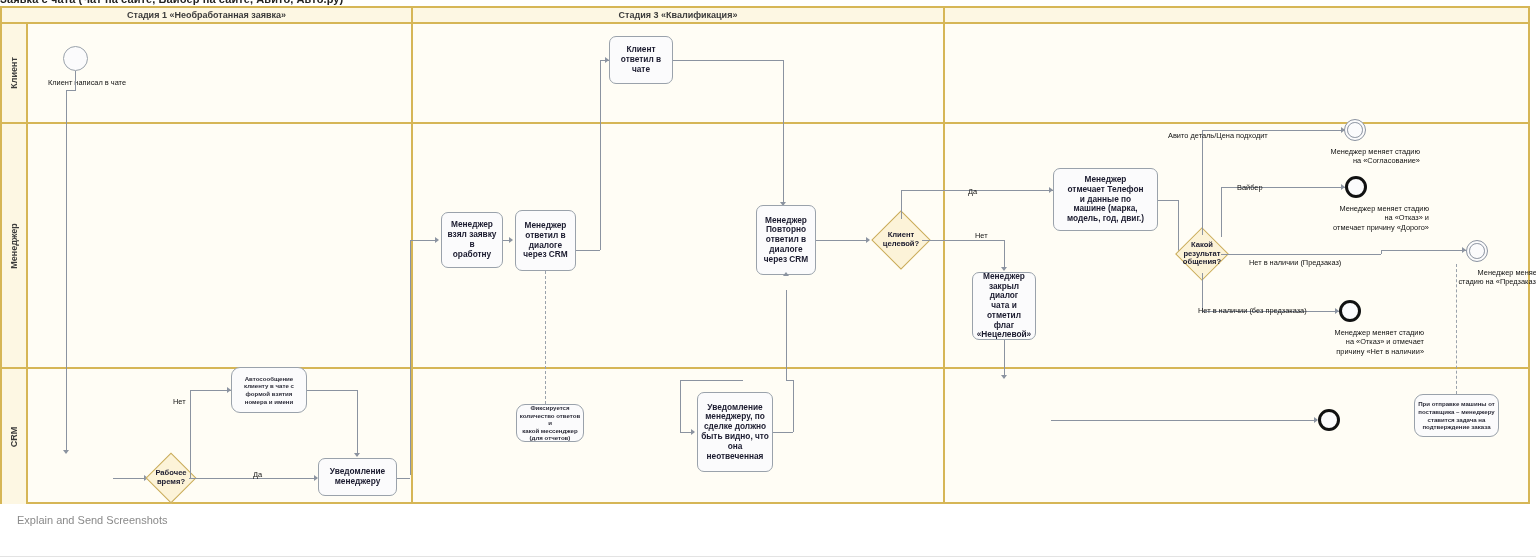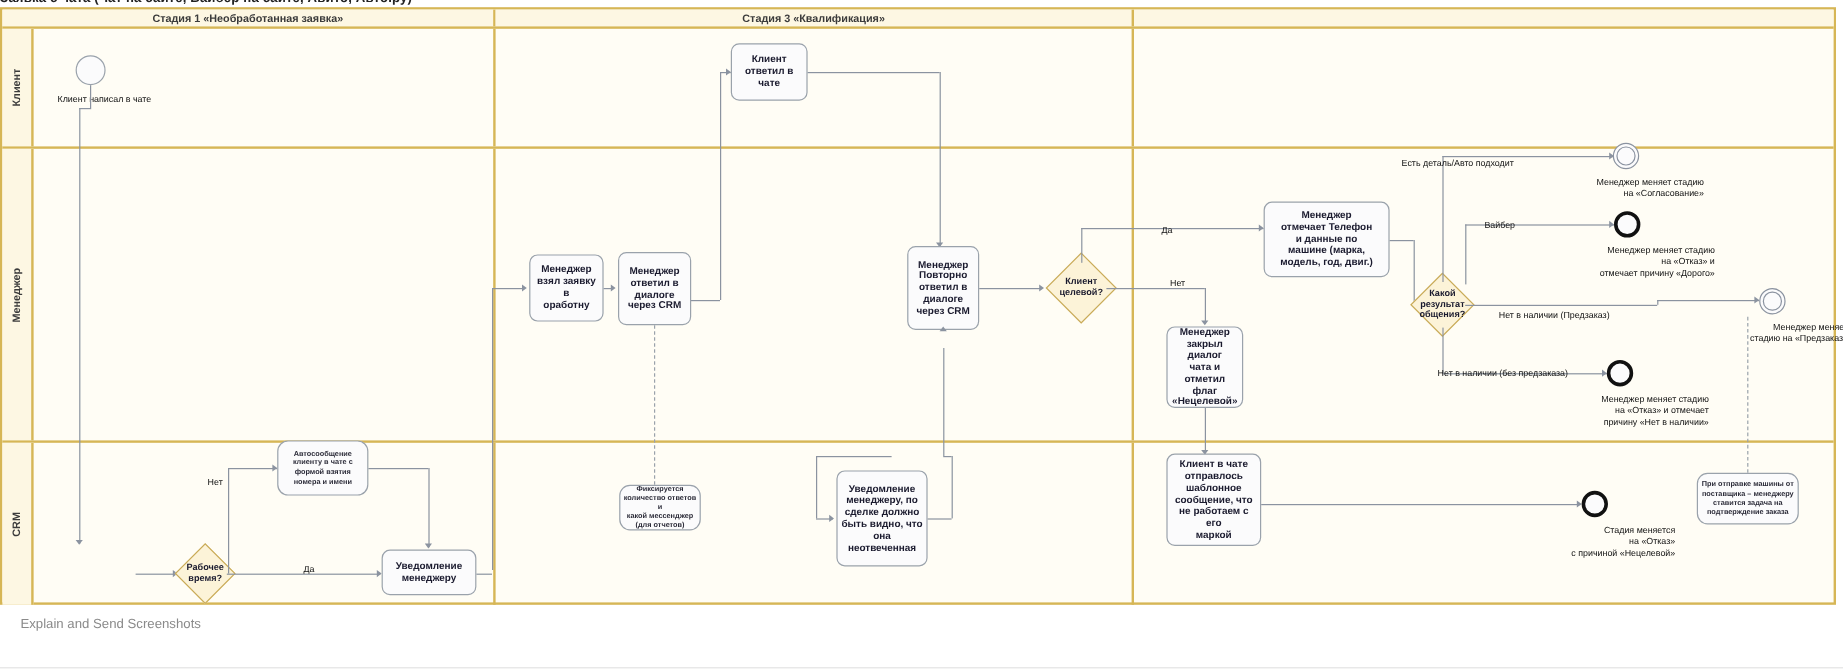--- a/index.html
+++ b/index.html
@@ -152,21 +152,21 @@
   <div class="ln lv" style="left:1178px;top:200px;height:53px;"></div>
   <div class="ln lh" style="left:1178px;top:253px;width:17px;"></div>
   <div class="arw r" style="left:1192px;top:250px;"></div>
 
   <div class="gw" style="left:1183px;top:235px;width:38px;height:38px;"></div>
   <div class="gw-txt" style="left:1167px;top:239px;width:70px;height:30px;">Какой<br>результат<br>общения?</div>
 
   <div class="ln lv" style="left:1202px;top:130px;height:105px;"></div>
   <div class="ln lh" style="left:1202px;top:130px;width:143px;"></div>
   <div class="arw r" style="left:1341px;top:127px;"></div>
-  <div class="lbl" style="left:1168px;top:131px;">Есть деталь/Авто подходит</div>
+  <div class="lbl" style="left:1168px;top:131px;">Авито деталь/Цена подходит</div>
   <div class="ev inter" style="left:1344px;top:119px;width:22px;height:22px;"></div>
   <div class="lbl c" style="left:1290px;top:147px;width:130px;">Менеджер меняет стадию<br>на «Согласование»</div>
 
   <div class="ln lv" style="left:1221px;top:187px;height:50px;"></div>
   <div class="ln lh" style="left:1221px;top:187px;width:124px;"></div>
   <div class="arw r" style="left:1341px;top:184px;"></div>
   <div class="lbl" style="left:1237px;top:183px;">Вайбер</div>
   <div class="ev end" style="left:1345px;top:176px;width:22px;height:22px;"></div>
   <div class="lbl c" style="left:1283px;top:204px;width:146px;">Менеджер меняет стадию<br>на «Отказ» и<br>отмечает причину «Дорого»</div>
 
@@ -223,26 +223,24 @@
   <div class="ln lh" style="left:680px;top:380px;width:63px;"></div>
   <div class="ln lh" style="left:680px;top:432px;width:14px;"></div>
   <div class="arw r" style="left:691px;top:429px;"></div>
 
   <div class="ln lh" style="left:773px;top:432px;width:20px;"></div>
   <div class="ln lv" style="left:793px;top:380px;height:52px;"></div>
   <div class="ln lh" style="left:786px;top:380px;width:7px;"></div>
   <div class="ln lv" style="left:786px;top:290px;height:90px;"></div>
   <div class="arw u" style="left:783px;top:272px;"></div>
 
-  <div class="task" style="left:972px;top:378px;width:79px;height:77px;">Клиент в чате<br>отправлось<br>шаблонное<br>сообщение, что<br>не работаем с его<br>маркой</div>
 
   <div class="ln lh" style="left:1051px;top:420px;width:266px;"></div>
   <div class="arw r" style="left:1314px;top:417px;"></div>
   <div class="ev end" style="left:1318px;top:409px;width:22px;height:22px;"></div>
-  <div class="lbl c" style="left:1262px;top:437px;width:134px;">Стадия меняется<br>на «Отказ»<br>с причиной «Нецелевой»</div>
 
   <div class="dash" style="left:1456px;top:264px;height:130px;"></div>
   <div class="task small" style="left:1414px;top:394px;width:85px;height:43px;">При отправке машины от<br>поставщика – менеджеру<br>ставится задача на<br>подтверждение заказа</div>
 
   <div class="chrome">
     <div class="chrome-t">Explain and Send Screenshots</div>
     <div class="chrome-line"></div>
   </div>
 
 </div>

